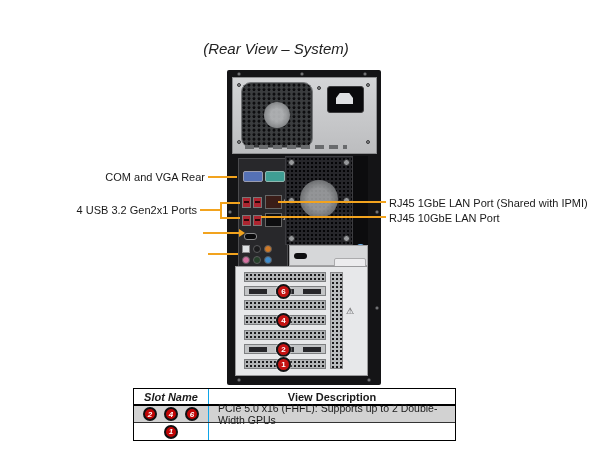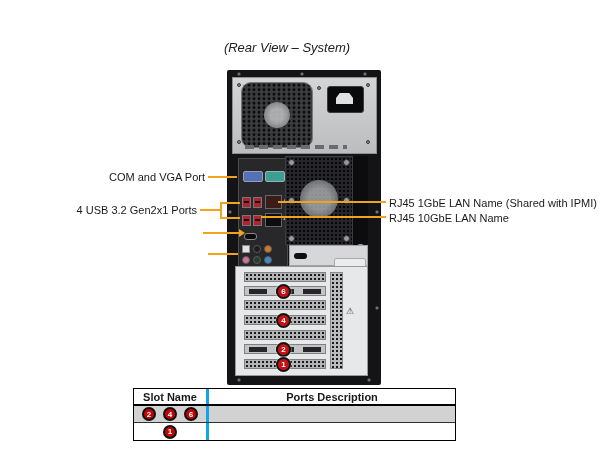--- a/index.html
+++ b/index.html
@@ -1,19 +1,19 @@
 <!DOCTYPE html>
 <html><head>
 <meta charset="utf-8">
 <style>
   html,body{margin:0;padding:0;}
   .stage{position:relative;width:600px;height:450px;background:#ffffff;overflow:hidden;
          font-family:"Liberation Sans",sans-serif;color:#1a1a1a;}
-  .title{position:absolute;left:87px;top:40px;width:400px;text-align:center;
-         font-size:13px;font-style:italic;color:#222;}
+  .title{position:absolute;left:76px;top:40px;width:400px;text-align:center;
+         font-size:15px;font-style:italic;color:#222;}
 
   
   .chassis{position:absolute;left:227px;top:70px;width:154px;height:315px;
            background:#141416;border-radius:2px;z-index:1;}
   .screw{position:absolute;width:4px;height:4px;border-radius:50%;
          background:#8a8c8e;border:1px solid #3a3a3c;box-sizing:border-box;}
 
   .psu-panel{position:absolute;left:5px;top:7px;width:145px;height:77px;
              background:linear-gradient(#d4d5d7,#bcbdbf);border:1px solid #8e8f91;box-sizing:border-box;}
   .psu-fan{position:absolute;left:8px;top:4px;width:70px;height:64px;border-radius:10px;
@@ -93,22 +93,22 @@
   .ln-v{position:absolute;width:2px;background:#f2a31e;z-index:5;}
   .arrow-right{position:absolute;width:0;height:0;border-top:4px solid transparent;
                border-bottom:4px solid transparent;border-left:6px solid #f2a31e;z-index:5;}
 
   
   .slot-table{position:absolute;left:133px;top:388px;width:323px;z-index:6;
               border:1px solid #000;box-sizing:border-box;background:#fff;}
   .t-row{display:flex;height:17px;box-sizing:border-box;}
   .t-head{border-bottom:2px solid #000;font-weight:bold;}
   .t-mid{background:#d2d2d2;border-bottom:1px solid #333;}
-  .c-slot{width:75px;border-right:3px solid #0ea5e9;display:flex;align-items:center;
-          justify-content:center;gap:7px;box-sizing:border-box;}
+  .c-slot{width:75px;border-right:1px solid #0ea5e9;display:flex;align-items:center;
+          justify-content:center;gap:7px;box-sizing:border-box;font-style:italic;}
   .c-desc{flex:1;display:flex;align-items:center;padding-left:9px;box-sizing:border-box;}
   .t-row .c-slot,.t-row .c-desc{font-size:10.5px;}
   .t-head .c-slot,.t-head .c-desc{justify-content:center;padding-left:0;font-size:11px;}
   .badge{width:10px;height:10px;border-radius:50%;background:#c00505;border:2px solid #101012;
          color:#fff;font-size:8px;font-weight:bold;display:flex;align-items:center;
          justify-content:center;flex:0 0 auto;}
 </style>
 </head>
 <body>
 
@@ -196,51 +196,52 @@
     <div class="callout" style="top:272px">2</div>
     <div class="callout" style="top:287px">1</div>
 
     <div class="screw" style="left:10px;top:308px"></div>
     <div class="screw" style="left:140px;top:308px"></div>
     <div class="screw" style="left:1px;top:140px"></div>
     <div class="screw" style="left:148px;top:140px"></div>
     <div class="screw" style="left:148px;top:236px"></div>
   </div>
 
-  <div class="lbl lbl-left" style="left:20px;top:171px;width:185px">COM and VGA Port</div>
+  <div class="lbl lbl-left" style="left:20px;top:171px;width:185px">COM and VGA Rear</div>
   <div class="ln" style="left:208px;top:176px;width:29px"></div>
 
   <div class="lbl lbl-left" style="left:20px;top:204px;width:177px">4 USB 3.2 Gen2x1 Ports</div>
   <div class="ln" style="left:200px;top:209px;width:22px"></div>
   <div class="ln-v" style="left:220px;top:202px;height:17px"></div>
   <div class="ln" style="left:220px;top:202px;width:20px"></div>
   <div class="ln" style="left:220px;top:217px;width:20px"></div>
 
   <div class="ln" style="left:203px;top:232px;width:36px"></div>
   <div class="arrow-right" style="left:239px;top:229px"></div>
 
   <div class="ln" style="left:208px;top:253px;width:30px"></div>
 
   <div class="ln" style="left:278px;top:201px;width:108px"></div>
-  <div class="lbl" style="left:389px;top:197px">RJ45 1GbE LAN Name (Shared with IPMI)</div>
+  <div class="lbl" style="left:389px;top:197px">RJ45 1GbE LAN Port (Shared with IPMI)</div>
 
   <div class="ln" style="left:261px;top:216px;width:125px"></div>
-  <div class="lbl" style="left:389px;top:212px">RJ45 10GbE LAN Name</div>
+  <div class="lbl" style="left:389px;top:212px">RJ45 10GbE LAN Port</div>
 
   <div class="slot-table">
     <div class="t-row t-head">
       <div class="c-slot">Slot Name</div>
-      <div class="c-desc">Ports Description</div>
+      <div class="c-desc">View Description</div>
     </div>
     <div class="t-row t-mid">
       <div class="c-slot">
         <span class="badge">2</span>
         <span class="badge">4</span>
         <span class="badge">6</span>
       </div>
+      <div class="c-desc">PCIe 5.0 x16 (FHFL):  Supports up to 2 Double-Width  GPUs</div>
     </div>
     <div class="t-row">
       <div class="c-slot">
         <span class="badge">1</span>
       </div>
     </div>
   </div>
 
 </div>
 

